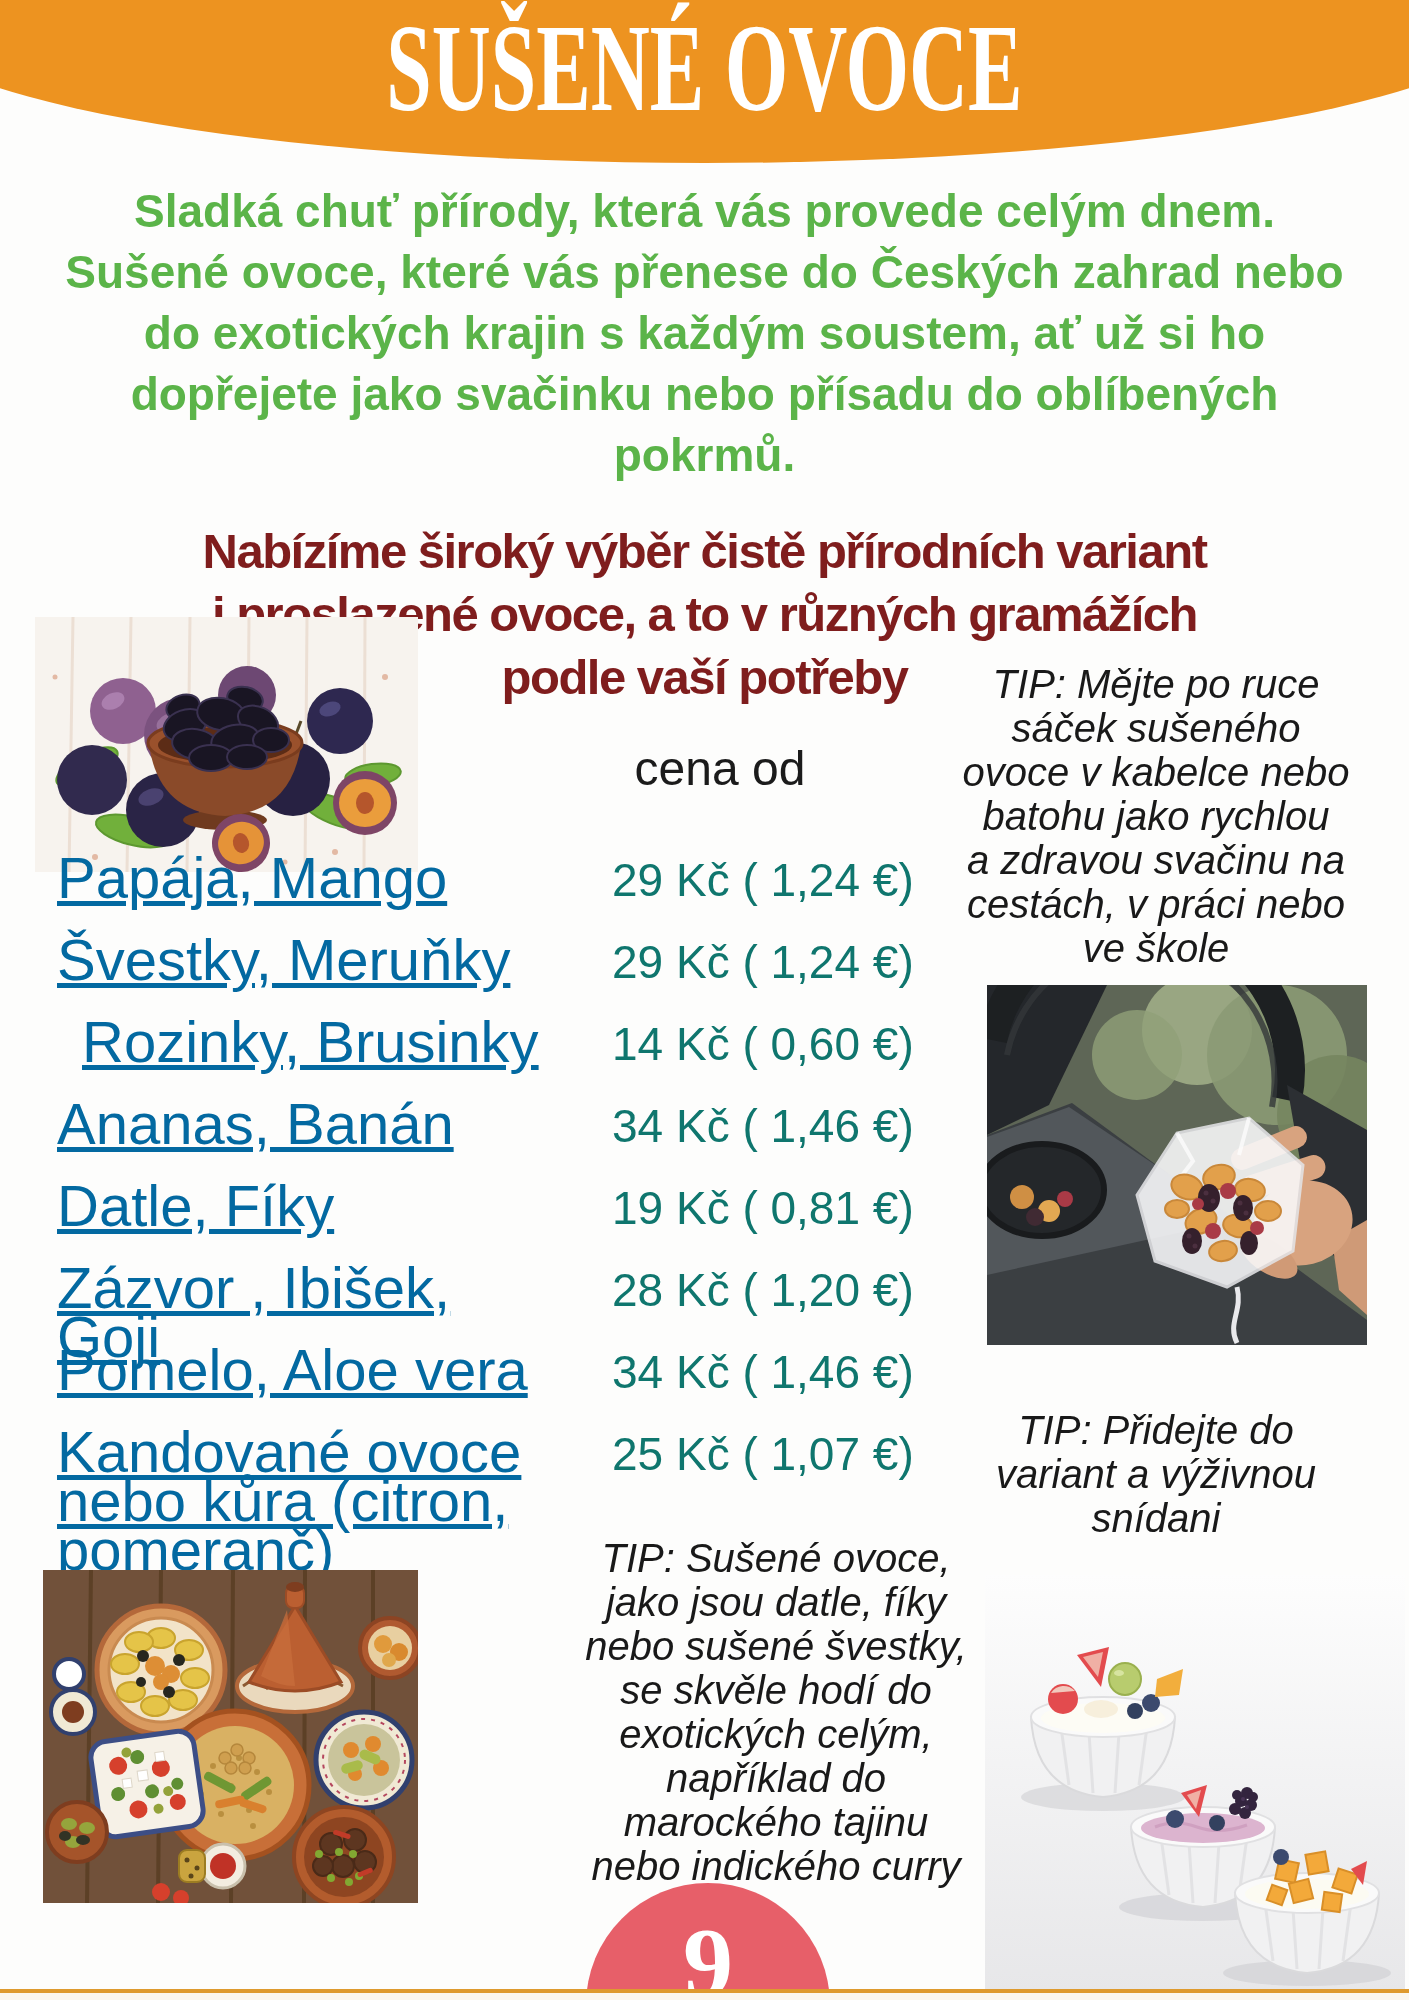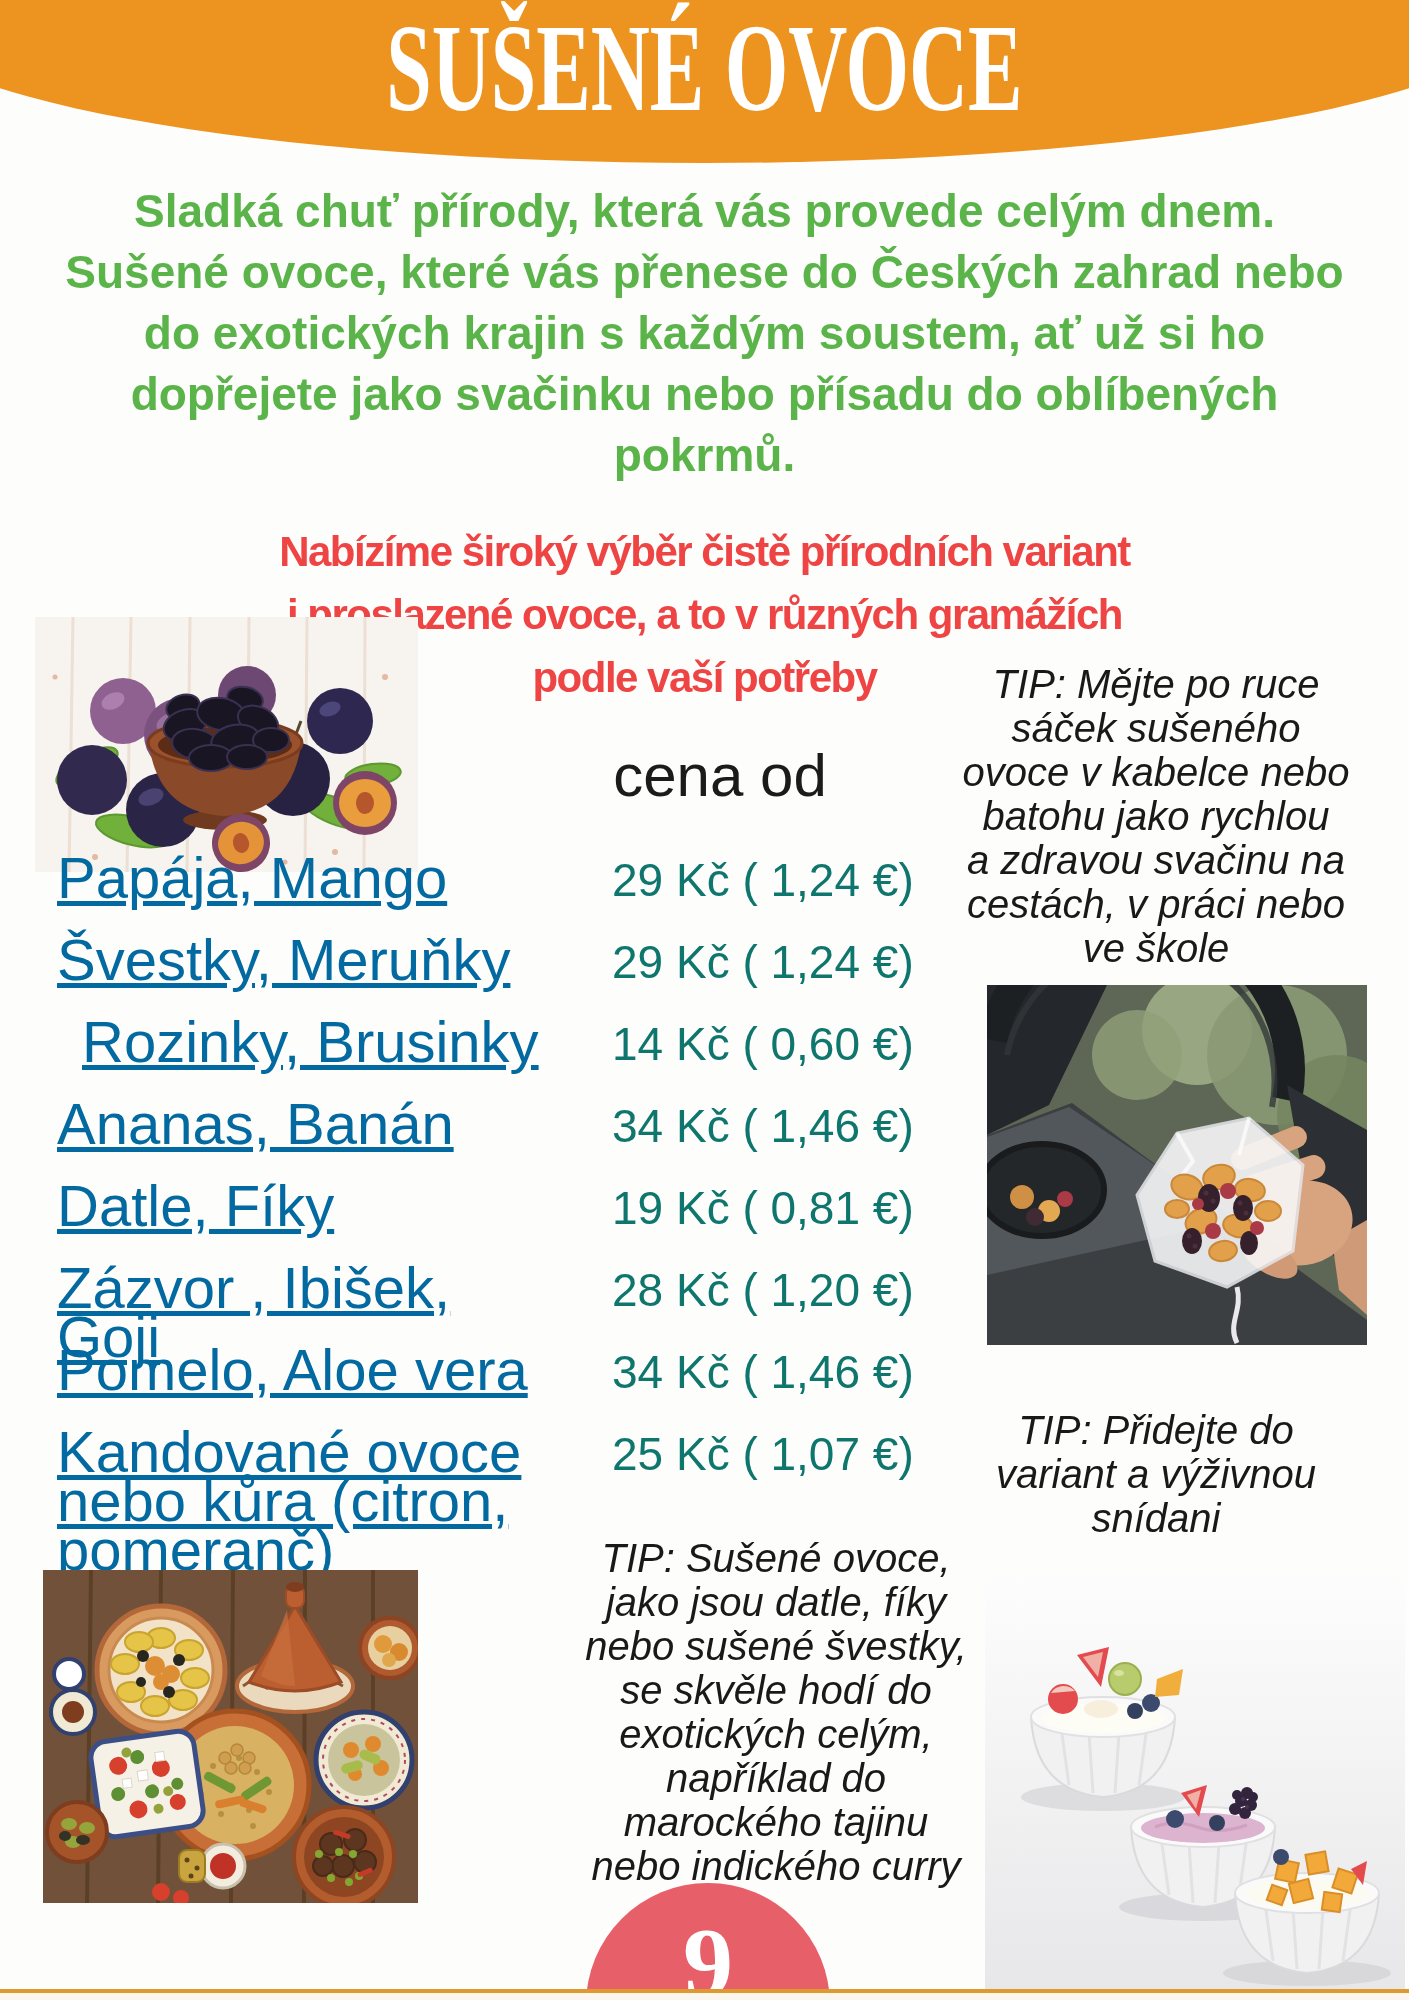--- a/index.html
+++ b/index.html
@@ -13,26 +13,26 @@
               font-family:"Liberation Serif",serif;font-weight:700;font-size:95px;line-height:100px;
               color:#ffffff;transform:scale(0.86,1.32);transform-origin:50% 50%;letter-spacing:0px;}
 
   
   .intro{position:absolute;left:0;right:0;top:181px;text-align:center;
          color:#5BB449;font-weight:700;font-size:46px;line-height:61px;}
   .intro div{white-space:nowrap;}
 
   
   .heading{position:absolute;left:0;right:0;top:520px;text-align:center;
-           font-weight:700;font-size:42px;line-height:63px;color:#ef4444;letter-spacing:-1.5px;}
+           font-weight:700;font-size:49px;line-height:63px;color:#7f1d1d;letter-spacing:-1.5px;}
   .heading div{white-space:nowrap;}
 
   
   .cena-od{position:absolute;left:520px;top:741px;width:400px;text-align:center;
-           font-size:60px;color:#1b1b1b;}
+           font-size:48px;color:#1b1b1b;}
   .row{position:absolute;left:0;width:100%;}
   .row .nm{position:absolute;left:57px;top:0;width:478px;font-size:58px;line-height:49px;color:#0369a1;text-decoration:underline;}
   .row.indent .nm{left:72px;margin-left:10px;}
   .row .pr{position:absolute;left:612px;top:0;font-size:46px;white-space:nowrap;color:#0f766e;}
 
   
   .tip{position:absolute;font-style:italic;font-size:40px;line-height:44px;
        text-align:center;color:#191919;}
   .tip div{white-space:nowrap;}
   .tip-pocket{left:952px;width:408px;top:662px;}

